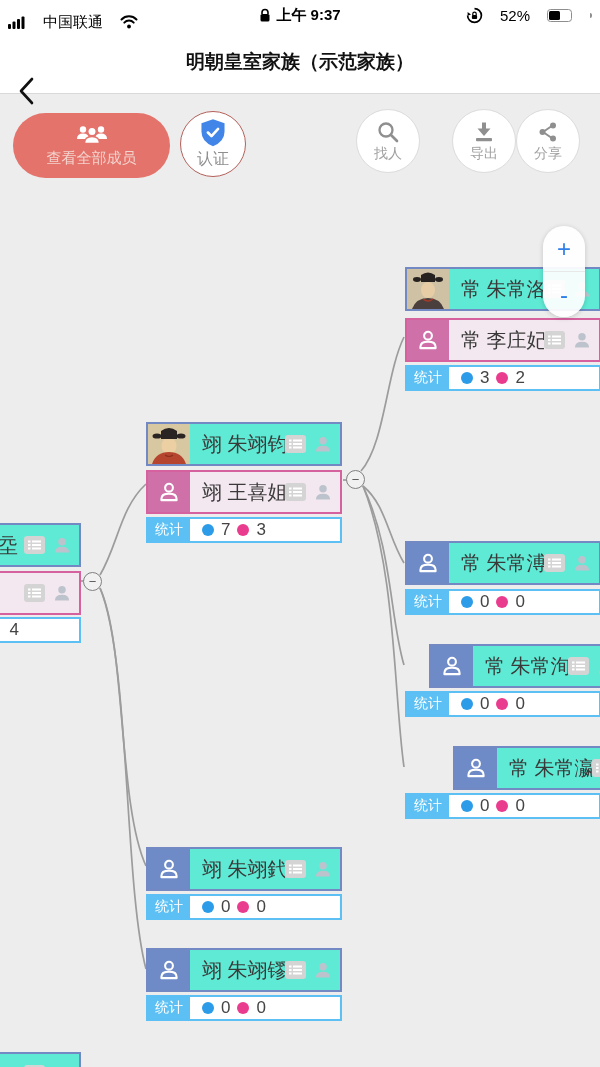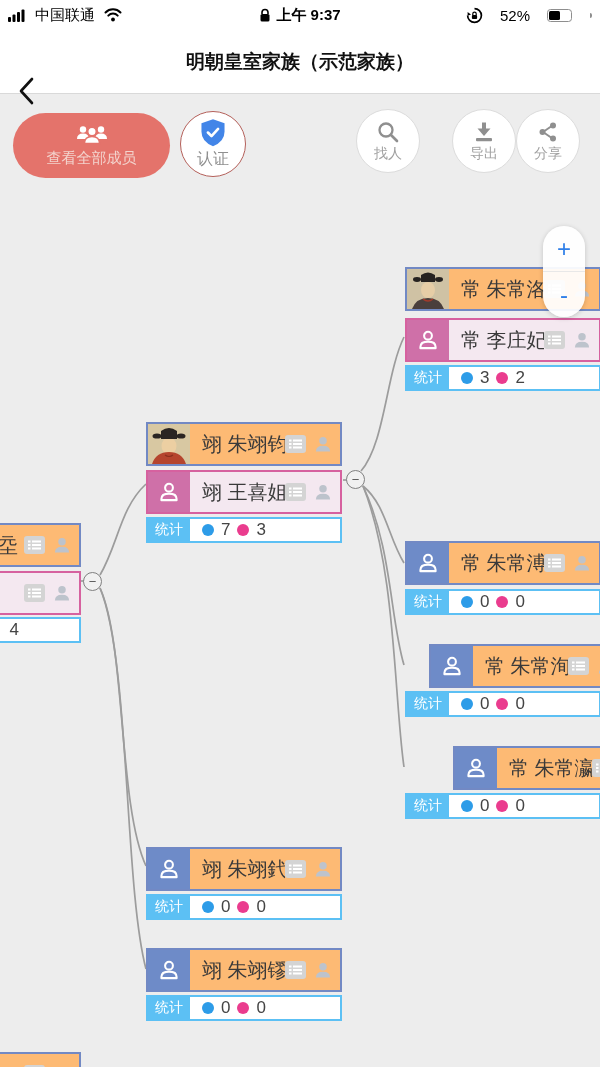--- a/index.html
+++ b/index.html
@@ -1,21 +1,21 @@
 <!DOCTYPE html>
 <html><head>
 <meta charset="utf-8">
 <style>
   html,body{margin:0;padding:0;}
   body{font-family:"Liberation Sans","DejaVu Sans",sans-serif;}
   .screen{position:relative;width:600px;height:1067px;background:#ededed;overflow:hidden;}
 
   
   .statusbar{position:absolute;top:0;left:0;width:600px;height:30px;background:#fff;z-index:10;}
-  .sb-left{position:absolute;left:8px;top:0;height:30px;display:flex;align-items:center;gap:9px;}
+  .sb-left{position:absolute;left:8px;top:7px;height:30px;display:flex;align-items:center;gap:17px;}
   .sb-carrier{font-size:15px;color:#000;font-weight:500;}
   .sb-center{position:absolute;left:0;right:0;top:0;height:30px;display:flex;align-items:center;justify-content:center;gap:5px;}
   .sb-time{font-size:15px;font-weight:700;color:#000;}
   .sb-right{position:absolute;right:8px;top:0;height:30px;display:flex;align-items:center;gap:17px;}
   .sb-pct{font-size:15px;color:#000;}
   .battery{position:relative;width:25px;height:13px;border:1px solid #8e8e8e;border-radius:3.5px;display:flex;align-items:center;padding:1px;box-sizing:border-box;}
   .battery-fill{width:52%;height:9px;background:#000;border-radius:1.5px;}
   .battery-nub{width:2px;height:5px;background:#8e8e8e;border-radius:0 2px 2px 0;margin-left:1px;}
 
   
@@ -33,21 +33,21 @@
   .cb-find{left:356px;}.cb-export{left:452px;}.cb-share{left:516px;}
 
   
   .zoom-capsule{position:absolute;left:543px;top:226px;width:42px;height:91px;border-radius:21px;background:rgba(255,255,255,.93);box-shadow:0 1px 5px rgba(0,0,0,.18);z-index:6;display:flex;flex-direction:column;}
   .zoom-cell{flex:1;display:flex;align-items:center;justify-content:center;font-size:24px;color:#2f7fe8;cursor:pointer;}
   .zoom-cell.zo{border-top:1px solid #e8e8e8;}
 
   
   .connectors{position:absolute;left:0;top:0;z-index:1;pointer-events:none;}
   .pnode{position:absolute;width:196px;height:44px;border:2px solid;box-sizing:border-box;display:flex;align-items:center;z-index:2;cursor:pointer;}
-  .pnode.blue{border-color:#7289c4;background:#fdba74;}
+  .pnode.blue{border-color:#7289c4;background:#5eead4;}
   .pnode.pink{border-color:#d6619f;background:#f4e8f0;}
   .avatar{width:42px;height:40px;flex:0 0 42px;display:flex;align-items:center;justify-content:center;overflow:hidden;}
   .pnode.blue .avatar.sq{background:#6e8bc8;}
   .pnode.pink .avatar.sq{background:#cf70a8;}
   .pname{flex:1;font-size:20px;color:#3a3a3a;padding-left:12px;white-space:nowrap;overflow:hidden;}
   .pnode.partial .pname{text-align:right;padding-right:6px;padding-left:0;}
   .nicon{flex:0 0 auto;margin-right:7px;display:flex;}
   .stats{position:absolute;width:196px;height:26px;border:2px solid #5cc0f4;background:#fff;box-sizing:border-box;display:flex;align-items:stretch;z-index:2;}
   .stats-label{width:42px;flex:0 0 42px;background:#5cc0f4;color:#fff;font-size:14px;display:flex;align-items:center;justify-content:center;}
   .stats-body{flex:1;display:flex;align-items:center;gap:7px;padding-left:12px;font-size:17px;color:#444;}

